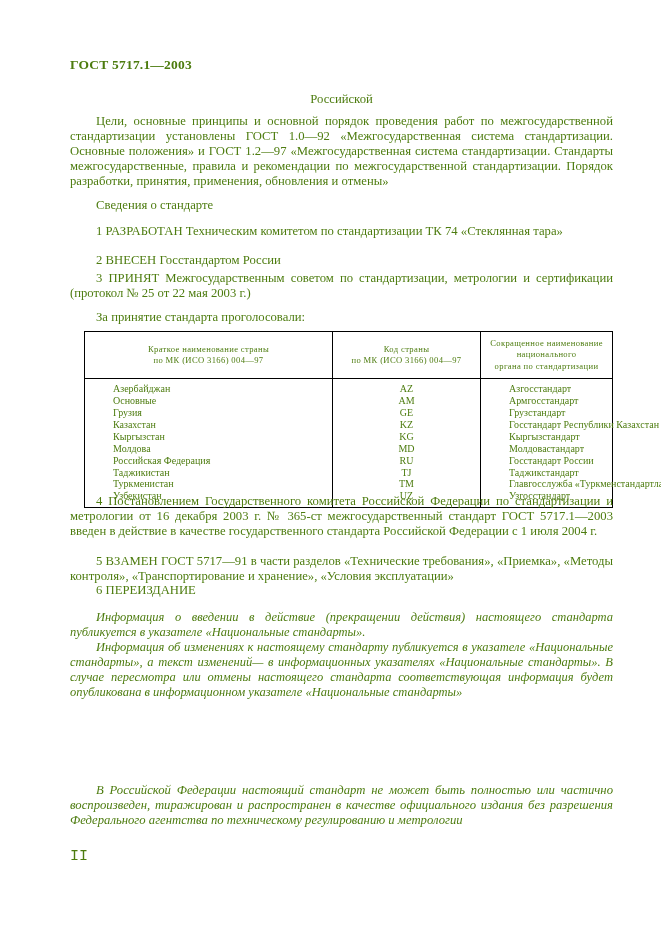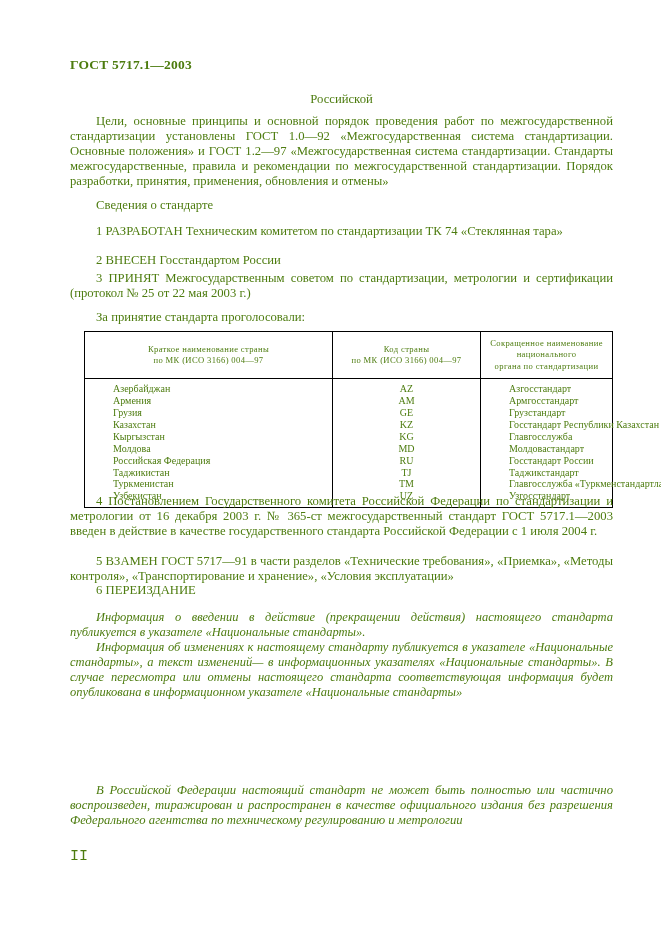--- a/index.html
+++ b/index.html
@@ -176,21 +176,21 @@
               <span>Сокращенное наименование национального</span><br>
               <span>органа по стандартизации</span>
             </th>
           </tr>
         </thead>
         <tbody>
           <tr class="body-row">
             <td class="col-name">
               <div class="cellcol">
                 <div>Азербайджан</div>
-                <div>Армения</div>
+                <div>Основные</div>
                 <div>Грузия</div>
                 <div>Казахстан</div>
                 <div>Кыргызстан</div>
                 <div>Молдова</div>
                 <div>Российская Федерация</div>
                 <div>Таджикистан</div>
                 <div>Туркменистан</div>
                 <div>Узбекистан</div>
               </div>
             </td>
@@ -207,21 +207,21 @@
                 <div>TM</div>
                 <div>UZ</div>
               </div>
             </td>
             <td class="col-body">
               <div class="cellcol">
                 <div>Азгосстандарт</div>
                 <div>Армгосстандарт</div>
                 <div>Грузстандарт</div>
                 <div>Госстандарт Республики Казахстан</div>
-                <div>Главгосслужба</div>
+                <div>Кыргызстандарт</div>
                 <div>Молдовастандарт</div>
                 <div>Госстандарт России</div>
                 <div>Таджикстандарт</div>
                 <div>Главгосслужба «Туркменстандартлары»</div>
                 <div>Узгосстандарт</div>
               </div>
             </td>
           </tr>
         </tbody>
       </table>

